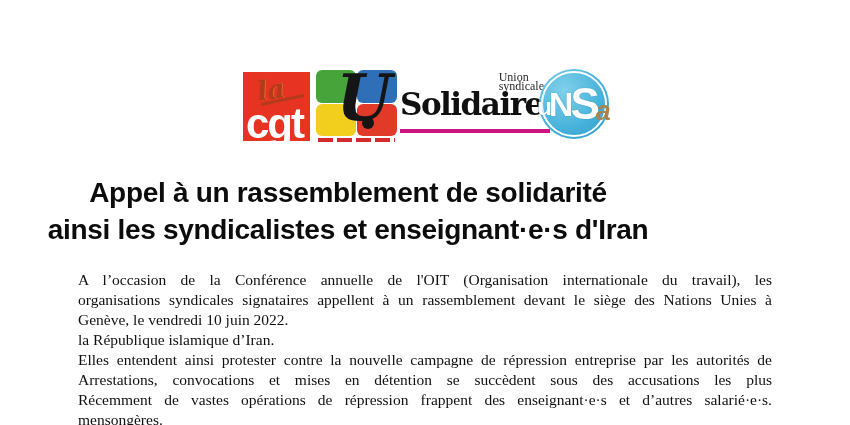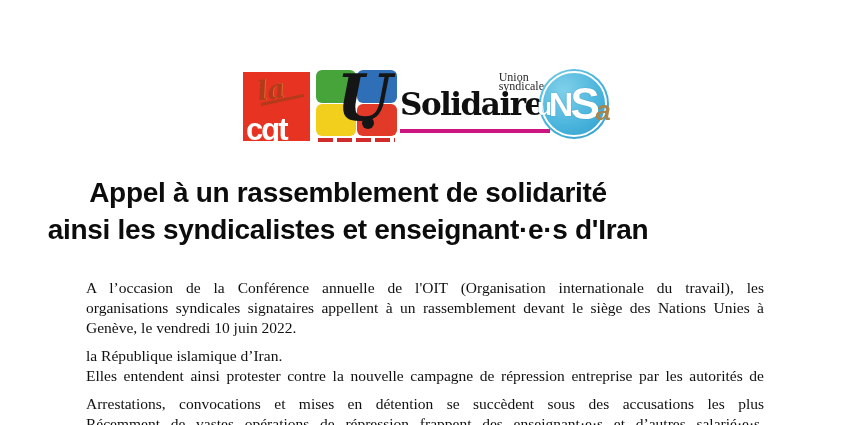--- a/index.html
+++ b/index.html
@@ -10,21 +10,21 @@
   #logo-band{position:absolute;left:243px;top:68px;width:365px;height:80px;}
 
   
   .cgt{position:absolute;left:0;top:4px;width:67px;height:69px;background:#e63322;overflow:hidden;}
   .cgt .script{position:absolute;left:14px;top:2px;font-family:"DejaVu Serif",serif;
                font-style:italic;font-weight:700;font-size:27px;color:#b33a1a;
                transform:rotate(-8deg);text-shadow:1px 0 0 #d96c2a;}
   .cgt .script::after{content:"";position:absolute;left:2px;bottom:2px;width:44px;height:3px;
                background:#b33a1a;transform:rotate(-4deg);}
   .cgt .word{position:absolute;left:3px;bottom:-7px;font-family:"Liberation Sans",sans-serif;
-             font-weight:700;font-size:31px;letter-spacing:-2px;color:#ffffff;}
+             font-weight:700;font-size:42px;letter-spacing:-2px;color:#ffffff;}
 
   
   .uicon{position:absolute;left:73px;top:0;width:81px;height:78px;}
   .patches{position:absolute;left:0;top:2px;width:81px;height:66px;display:grid;
            grid-template-columns:1fr 1fr;grid-template-rows:1fr 1fr;gap:1px;}
   .patch{border-radius:6px;}
   .p-tl{background:#46a43a;}
   .p-tr{background:#2f6fb8;}
   .p-bl{background:#f2cf1d;}
   .p-br{background:#e23a28;}
@@ -55,21 +55,21 @@
   .unsa .la{font-size:27px;font-style:italic;margin-left:-4px;transform:translateY(7px);color:#a8854d;}
 
   
   #doc-title{position:absolute;left:0;top:174px;width:696px;text-align:center;
              font-family:"Liberation Sans",sans-serif;font-weight:700;
              font-size:28px;line-height:37px;color:#0c0c0c;letter-spacing:-0.3px;}
 
   
   #body-text{position:absolute;left:78px;top:270px;width:694px;
              font-size:15.5px;color:#101010;}
-  .para{margin:8px;}
+  .para{margin:0;}
   .ln{height:20px;line-height:20px;overflow:hidden;white-space:nowrap;}
   .ln.j{white-space:normal;text-align:justify;text-align-last:justify;}
 </style>
 </head>
 <body>
 
 <div id="page">
 
   <div id="logo-band">
 

